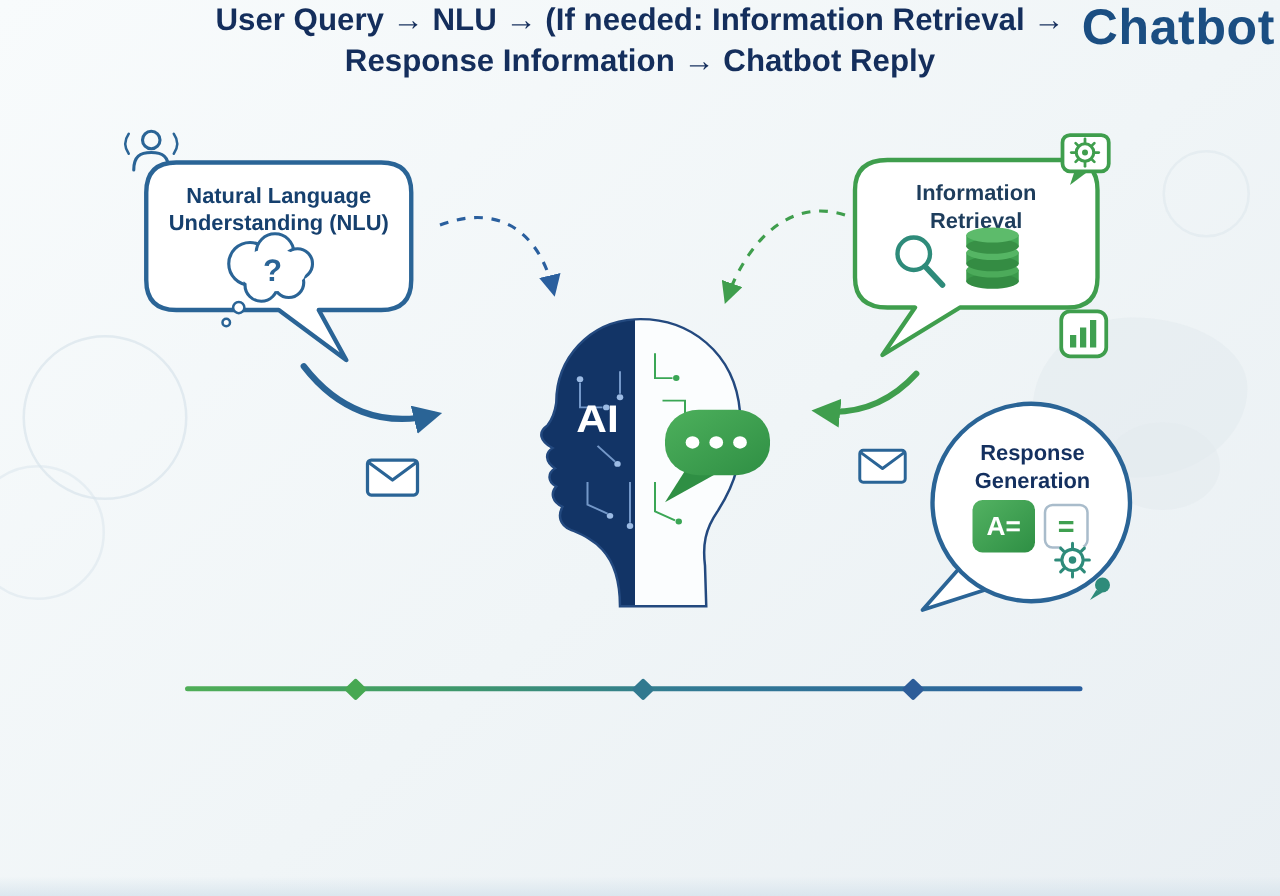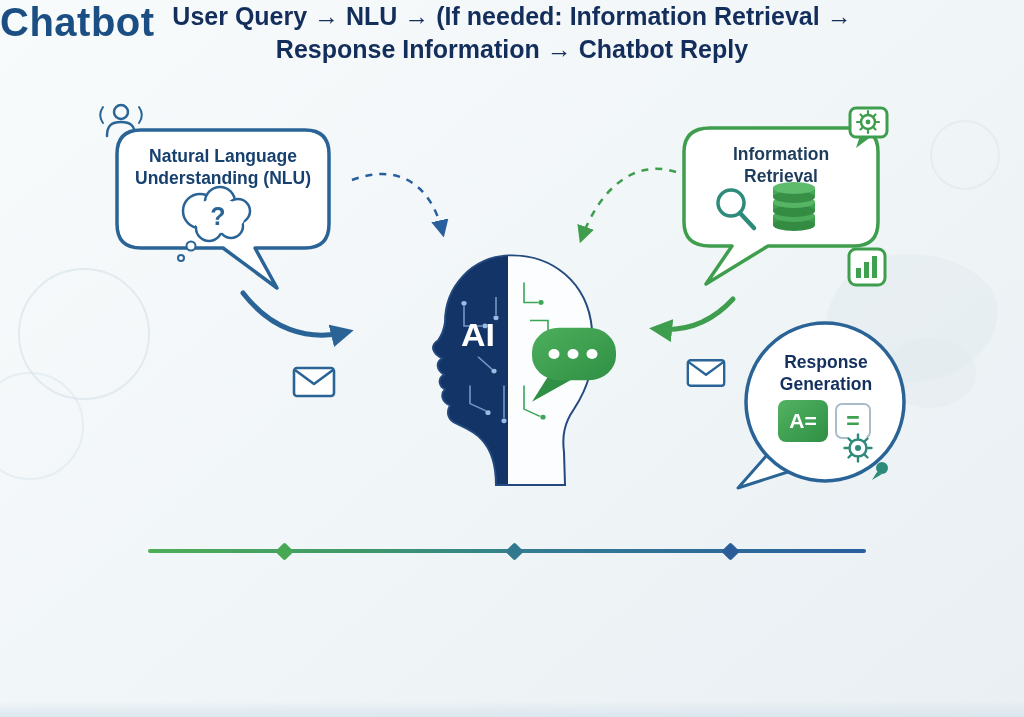--- a/index.html
+++ b/index.html
@@ -16,21 +16,21 @@
   .abs { position:absolute; }
   svg { display:block; overflow:visible; }
   svg text { font-family:"Liberation Sans", sans-serif; }
 
   
   .bg-circle { border:2px solid #dbe5ec; border-radius:50%; }
   .bg-blob { background:#e2e9ee; }
 
   
   .title {
-    left:0; right:4px; top:486; text-align:left;
+    left:0; right:4px; top:486; text-align:right;
     font-size:40px; font-weight:700; color:#1b4e82; letter-spacing:.5px;
   }
   .flow-caption {
     left:0; right:0; top:562; text-align:center;
     font-size:25px; font-weight:700; color:#142e5c; line-height:1.32;
   }
 
   
   .timeline {
     left:148px; top:549px; width:718px; height:4px; border-radius:2px;

